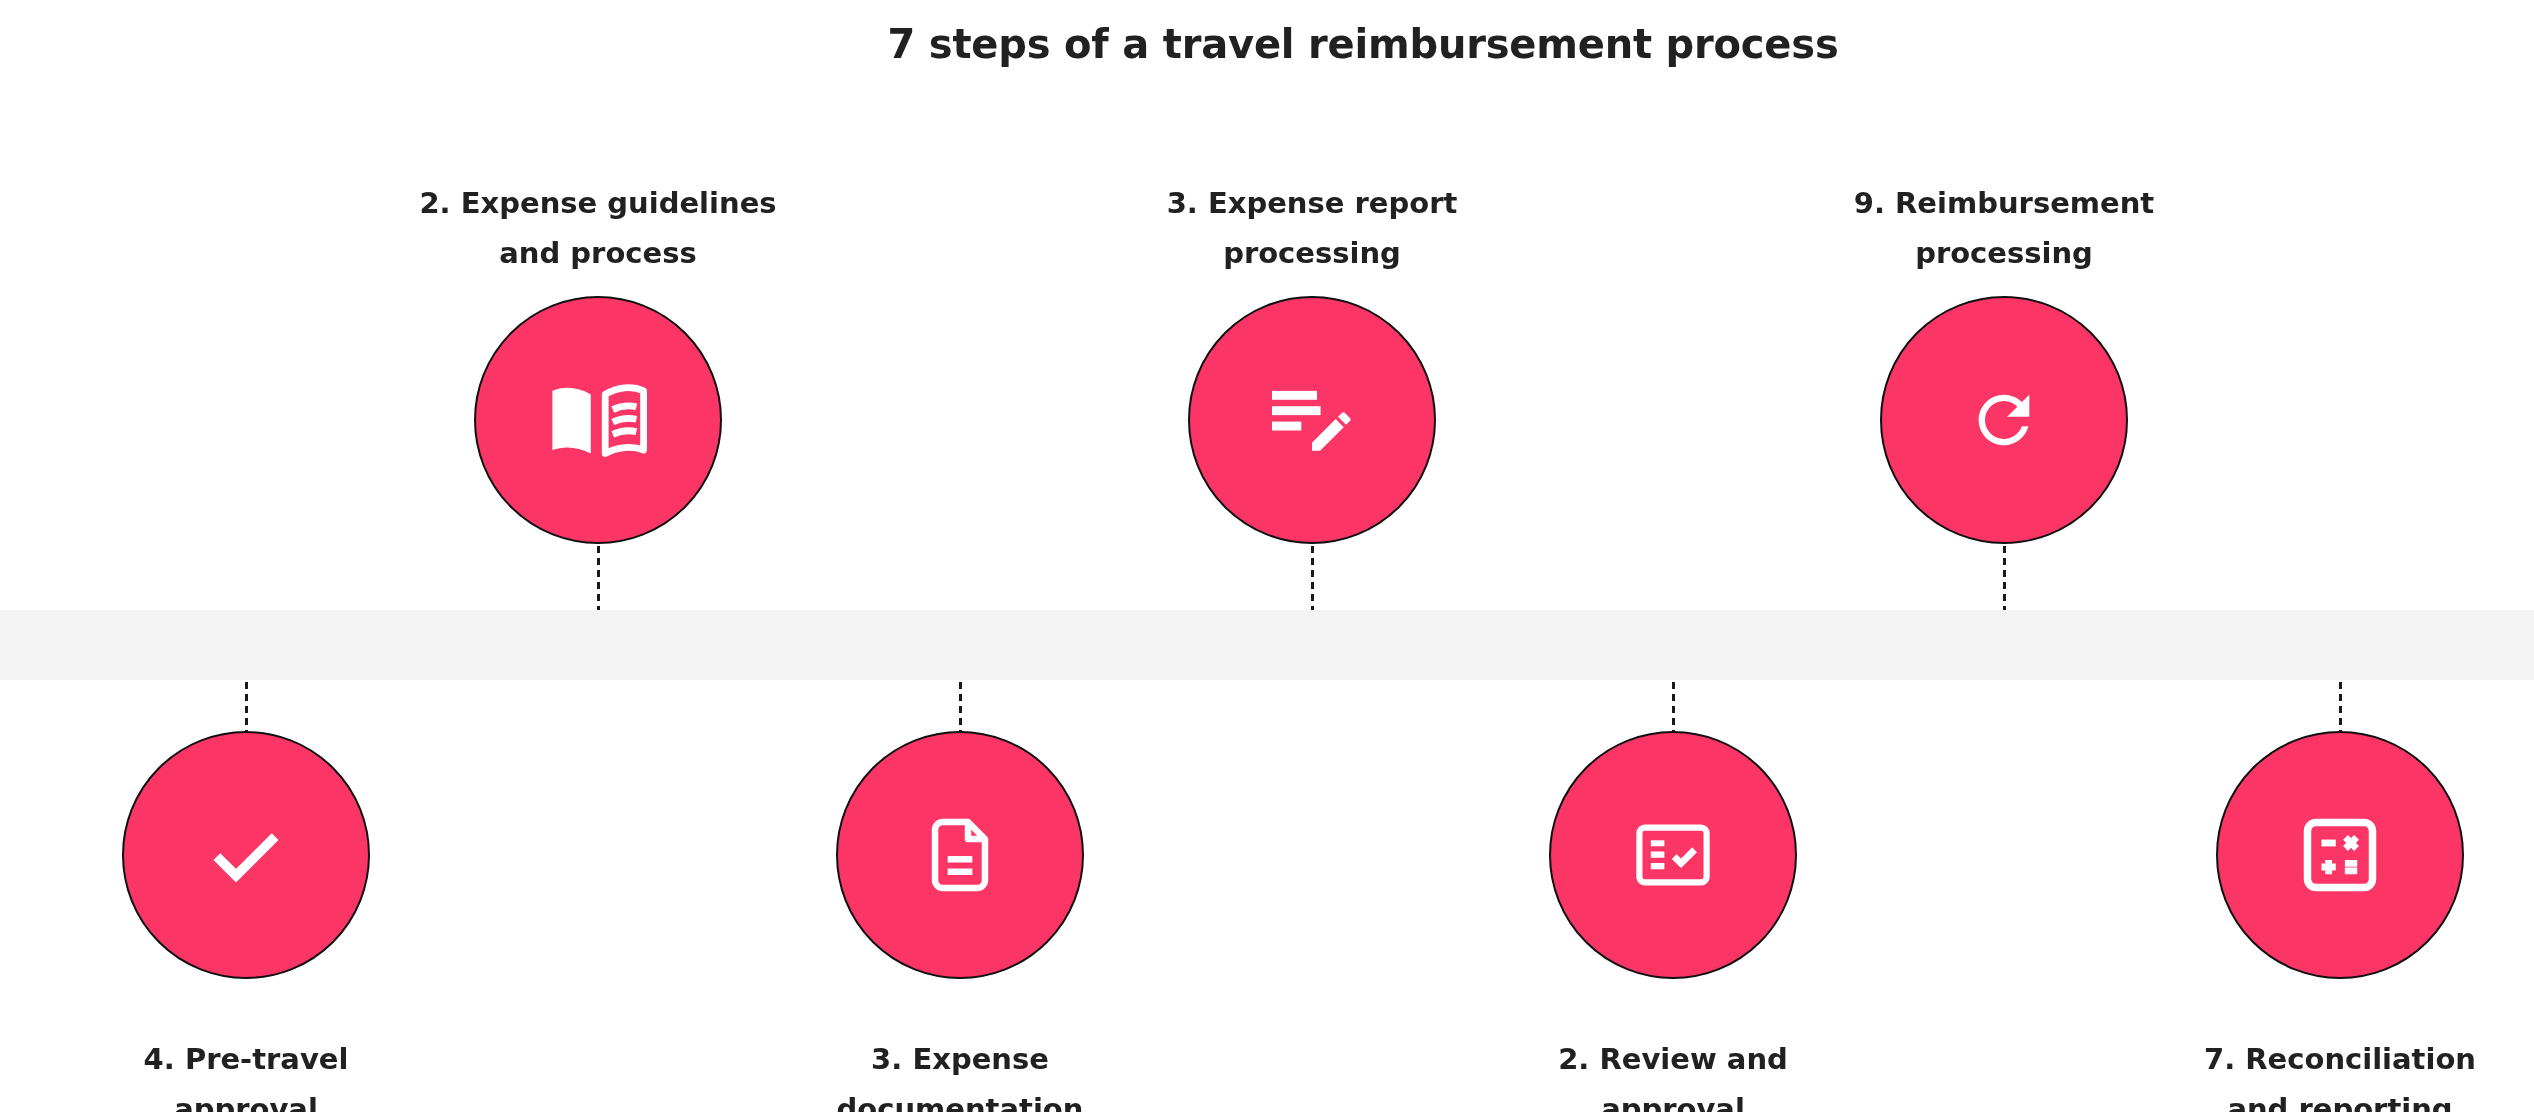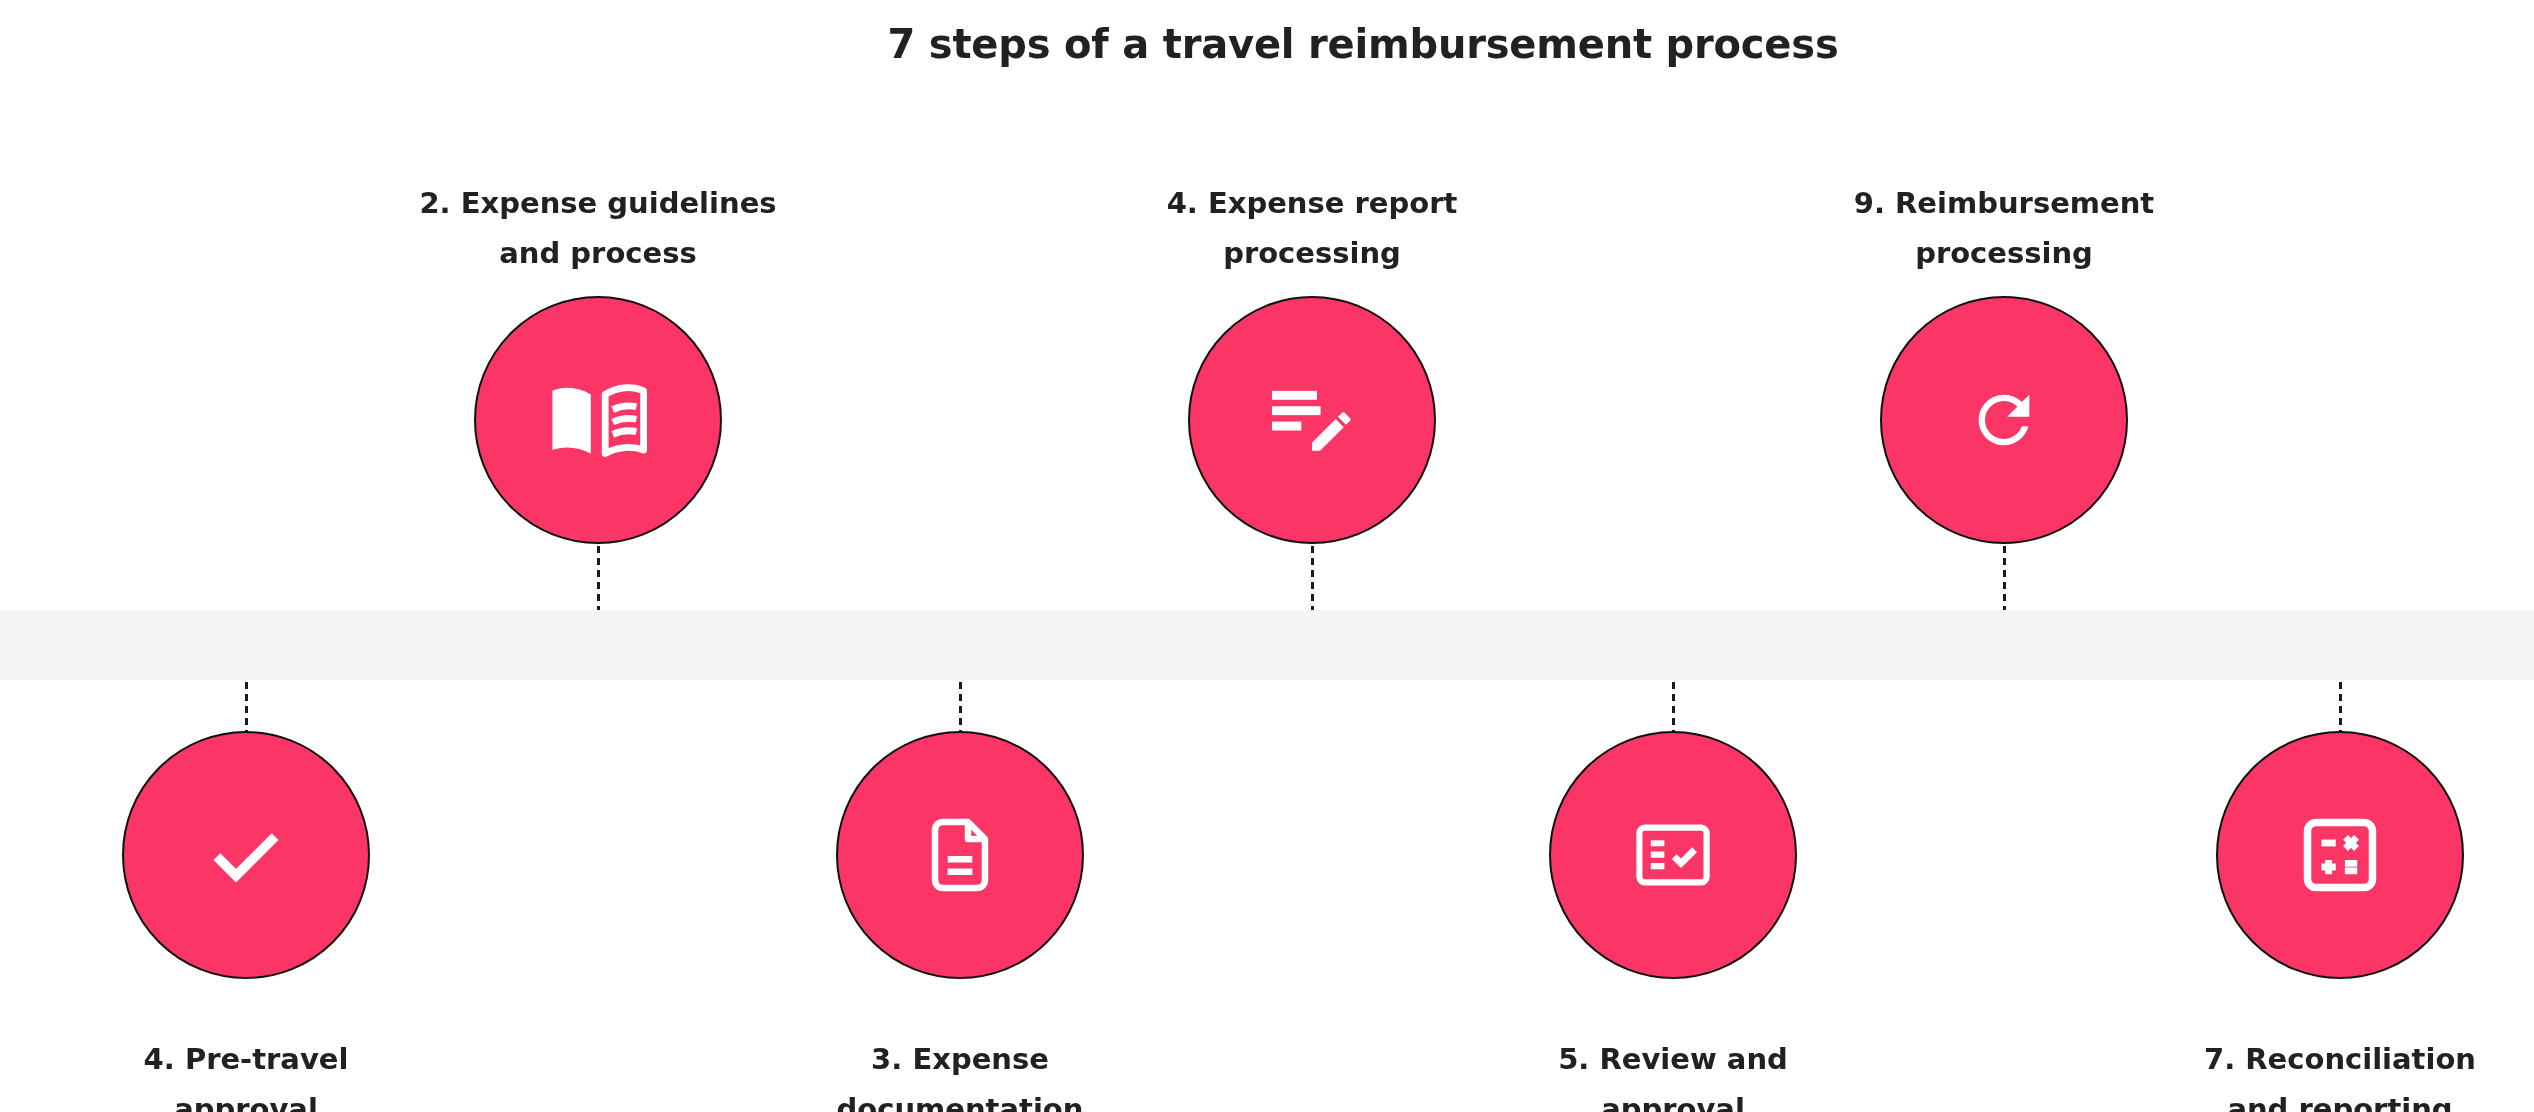--- a/index.html
+++ b/index.html
@@ -86,21 +86,21 @@
       </svg>
     </div>
     <div class="label">
       <div>3. Expense</div>
       <div>documentation</div>
     </div>
   </div>
 
   <div class="step top s4">
     <div class="label">
-      <div>4. Expense report</div>
+      <div>3. Expense report</div>
       <div>processing</div>
     </div>
     <div class="circle">
       <svg viewBox="0 0 24 21" width="86" height="75">
         <rect x="0.8" y="2.2" width="12.6" height="2.5" fill="#fff"></rect>
         <rect x="0.8" y="6.5" width="13.6" height="2.5" fill="#fff"></rect>
         <rect x="0.8" y="10.8" width="8.2" height="2.5" fill="#fff"></rect>
         <g transform="translate(10.2,6.4) scale(0.6)">
           <path d="M3 17.25V21h3.75L17.81 9.94l-3.75-3.75L3 17.25zM20.71 7.04c.39-.39.39-1.02 0-1.41l-2.34-2.34c-.39-.39-1.02-.39-1.41 0l-1.83 1.83 3.75 3.75 1.83-1.83z" fill="#fff"></path>
         </g>
@@ -112,21 +112,21 @@
   <div class="step bottom s5">
     <div class="connector"></div>
     <div class="circle">
       <svg viewBox="0 0 24 20" width="74" height="62">
         <rect x="1.1" y="1.1" width="21.8" height="17.8" rx="1.8" fill="none" stroke="#fff" stroke-width="2"></rect>
         <path d="M4.8 6.2 H9.2 M4.8 9.9 H9.2 M4.8 13.6 H9.2" stroke="#fff" stroke-width="2"></path>
         <path d="M12.4 10.5 L14.6 12.7 L19 8.3" fill="none" stroke="#fff" stroke-width="2.2"></path>
       </svg>
     </div>
     <div class="label">
-      <div>5. Review and</div>
+      <div>2. Review and</div>
       <div>approval</div>
     </div>
   </div>
 
   <div class="step top s6">
     <div class="label">
       <div>9. Reimbursement</div>
       <div>processing</div>
     </div>
     <div class="circle">

